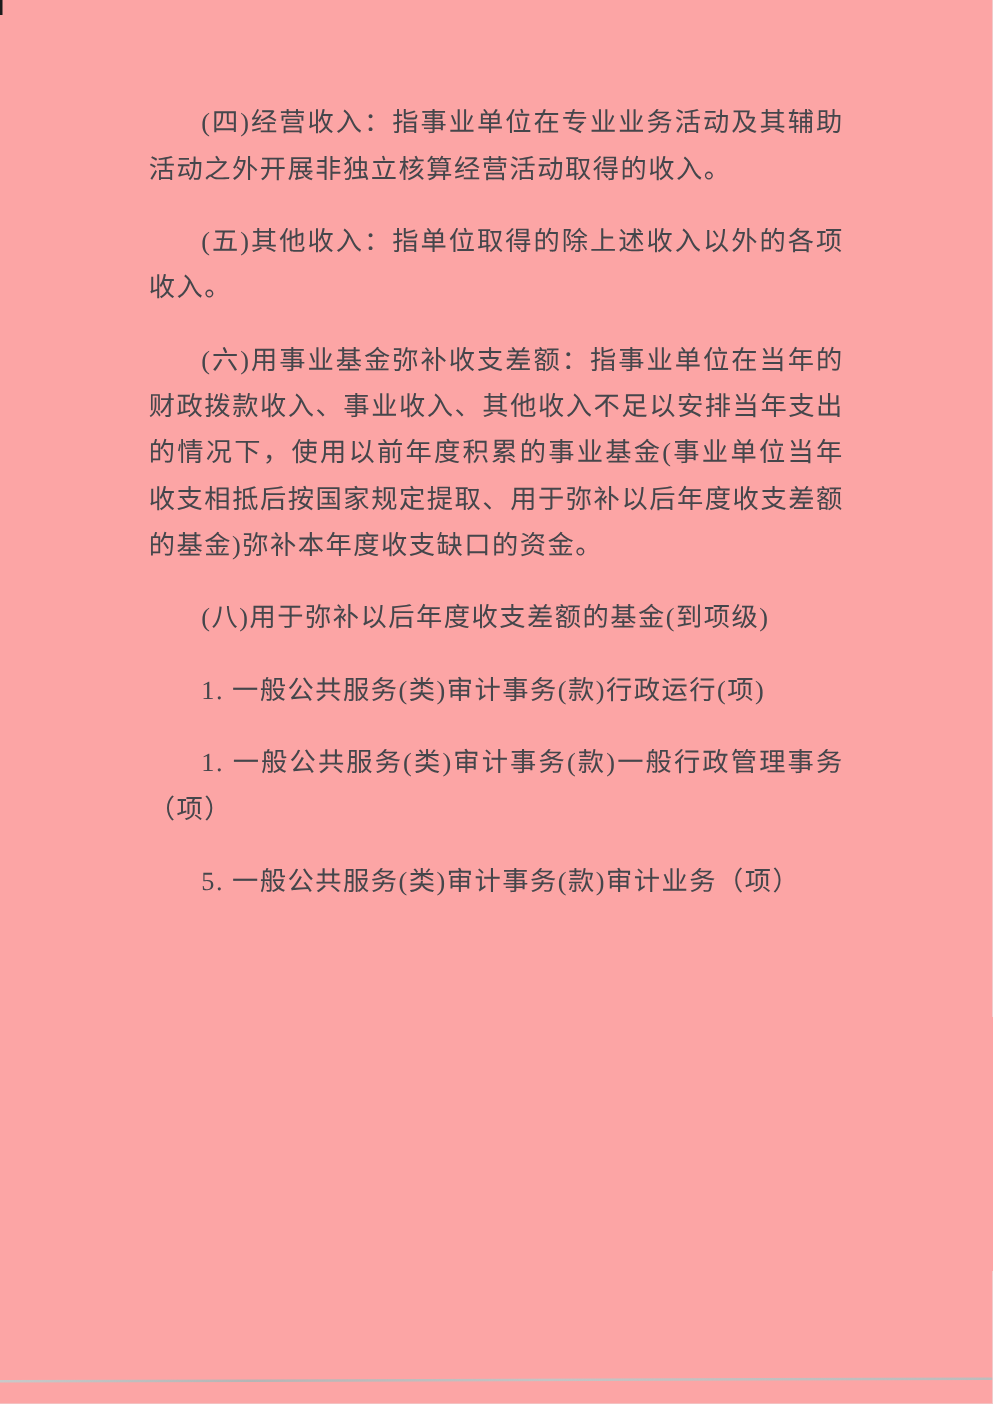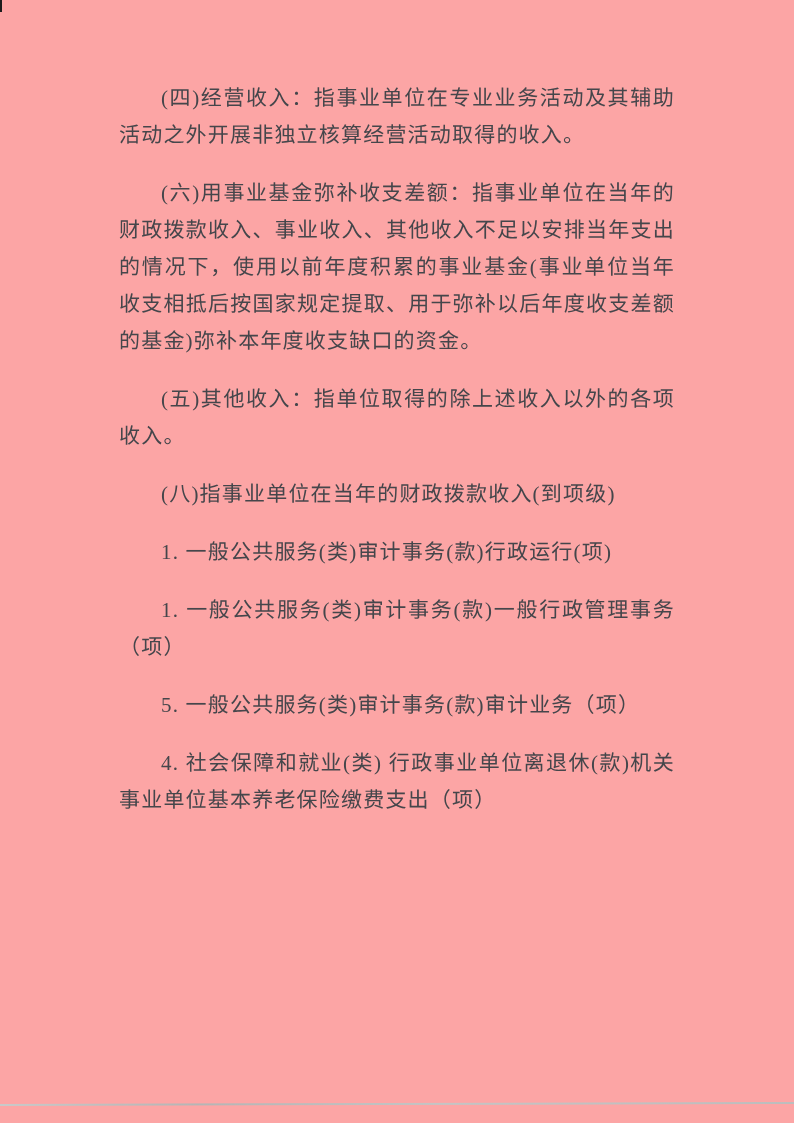--- a/index.html
+++ b/index.html
@@ -49,22 +49,21 @@
     transform: rotate(-0.15deg);
   }
 </style>
 </head>
 <body>
 
 <div class="page">
   <div class="scan-mark"></div>
   <div class="content" id="document-body">
       <p class="para">(四)经营收入：指事业单位在专业业务活动及其辅助活动之外开展非独立核算经营活动取得的收入。</p>
+      <p class="para">(五)其他收入：指单位取得的除上述收入以外的各项收入。</p>
       <p class="para">(六)用事业基金弥补收支差额：指事业单位在当年的财政拨款收入、事业收入、其他收入不足以安排当年支出的情况下，使用以前年度积累的事业基金(事业单位当年收支相抵后按国家规定提取、用于弥补以后年度收支差额的基金)弥补本年度收支缺口的资金。</p>
-      <p class="para">(五)其他收入：指单位取得的除上述收入以外的各项收入。</p>
-      <p class="para">(八)指事业单位在当年的财政拨款收入(到项级)</p>
+      <p class="para">(八)用于弥补以后年度收支差额的基金(到项级)</p>
       <p class="para">1. 一般公共服务(类)审计事务(款)行政运行(项)</p>
       <p class="para">1. 一般公共服务(类)审计事务(款)一般行政管理事务（项）</p>
       <p class="para">5. 一般公共服务(类)审计事务(款)审计业务（项）</p>
-      <p class="para">4. 社会保障和就业(类) 行政事业单位离退休(款)机关事业单位基本养老保险缴费支出（项）</p>
     </div>
   <div class="scan-edge-line"></div>
 </div>
 
 </body></html>

